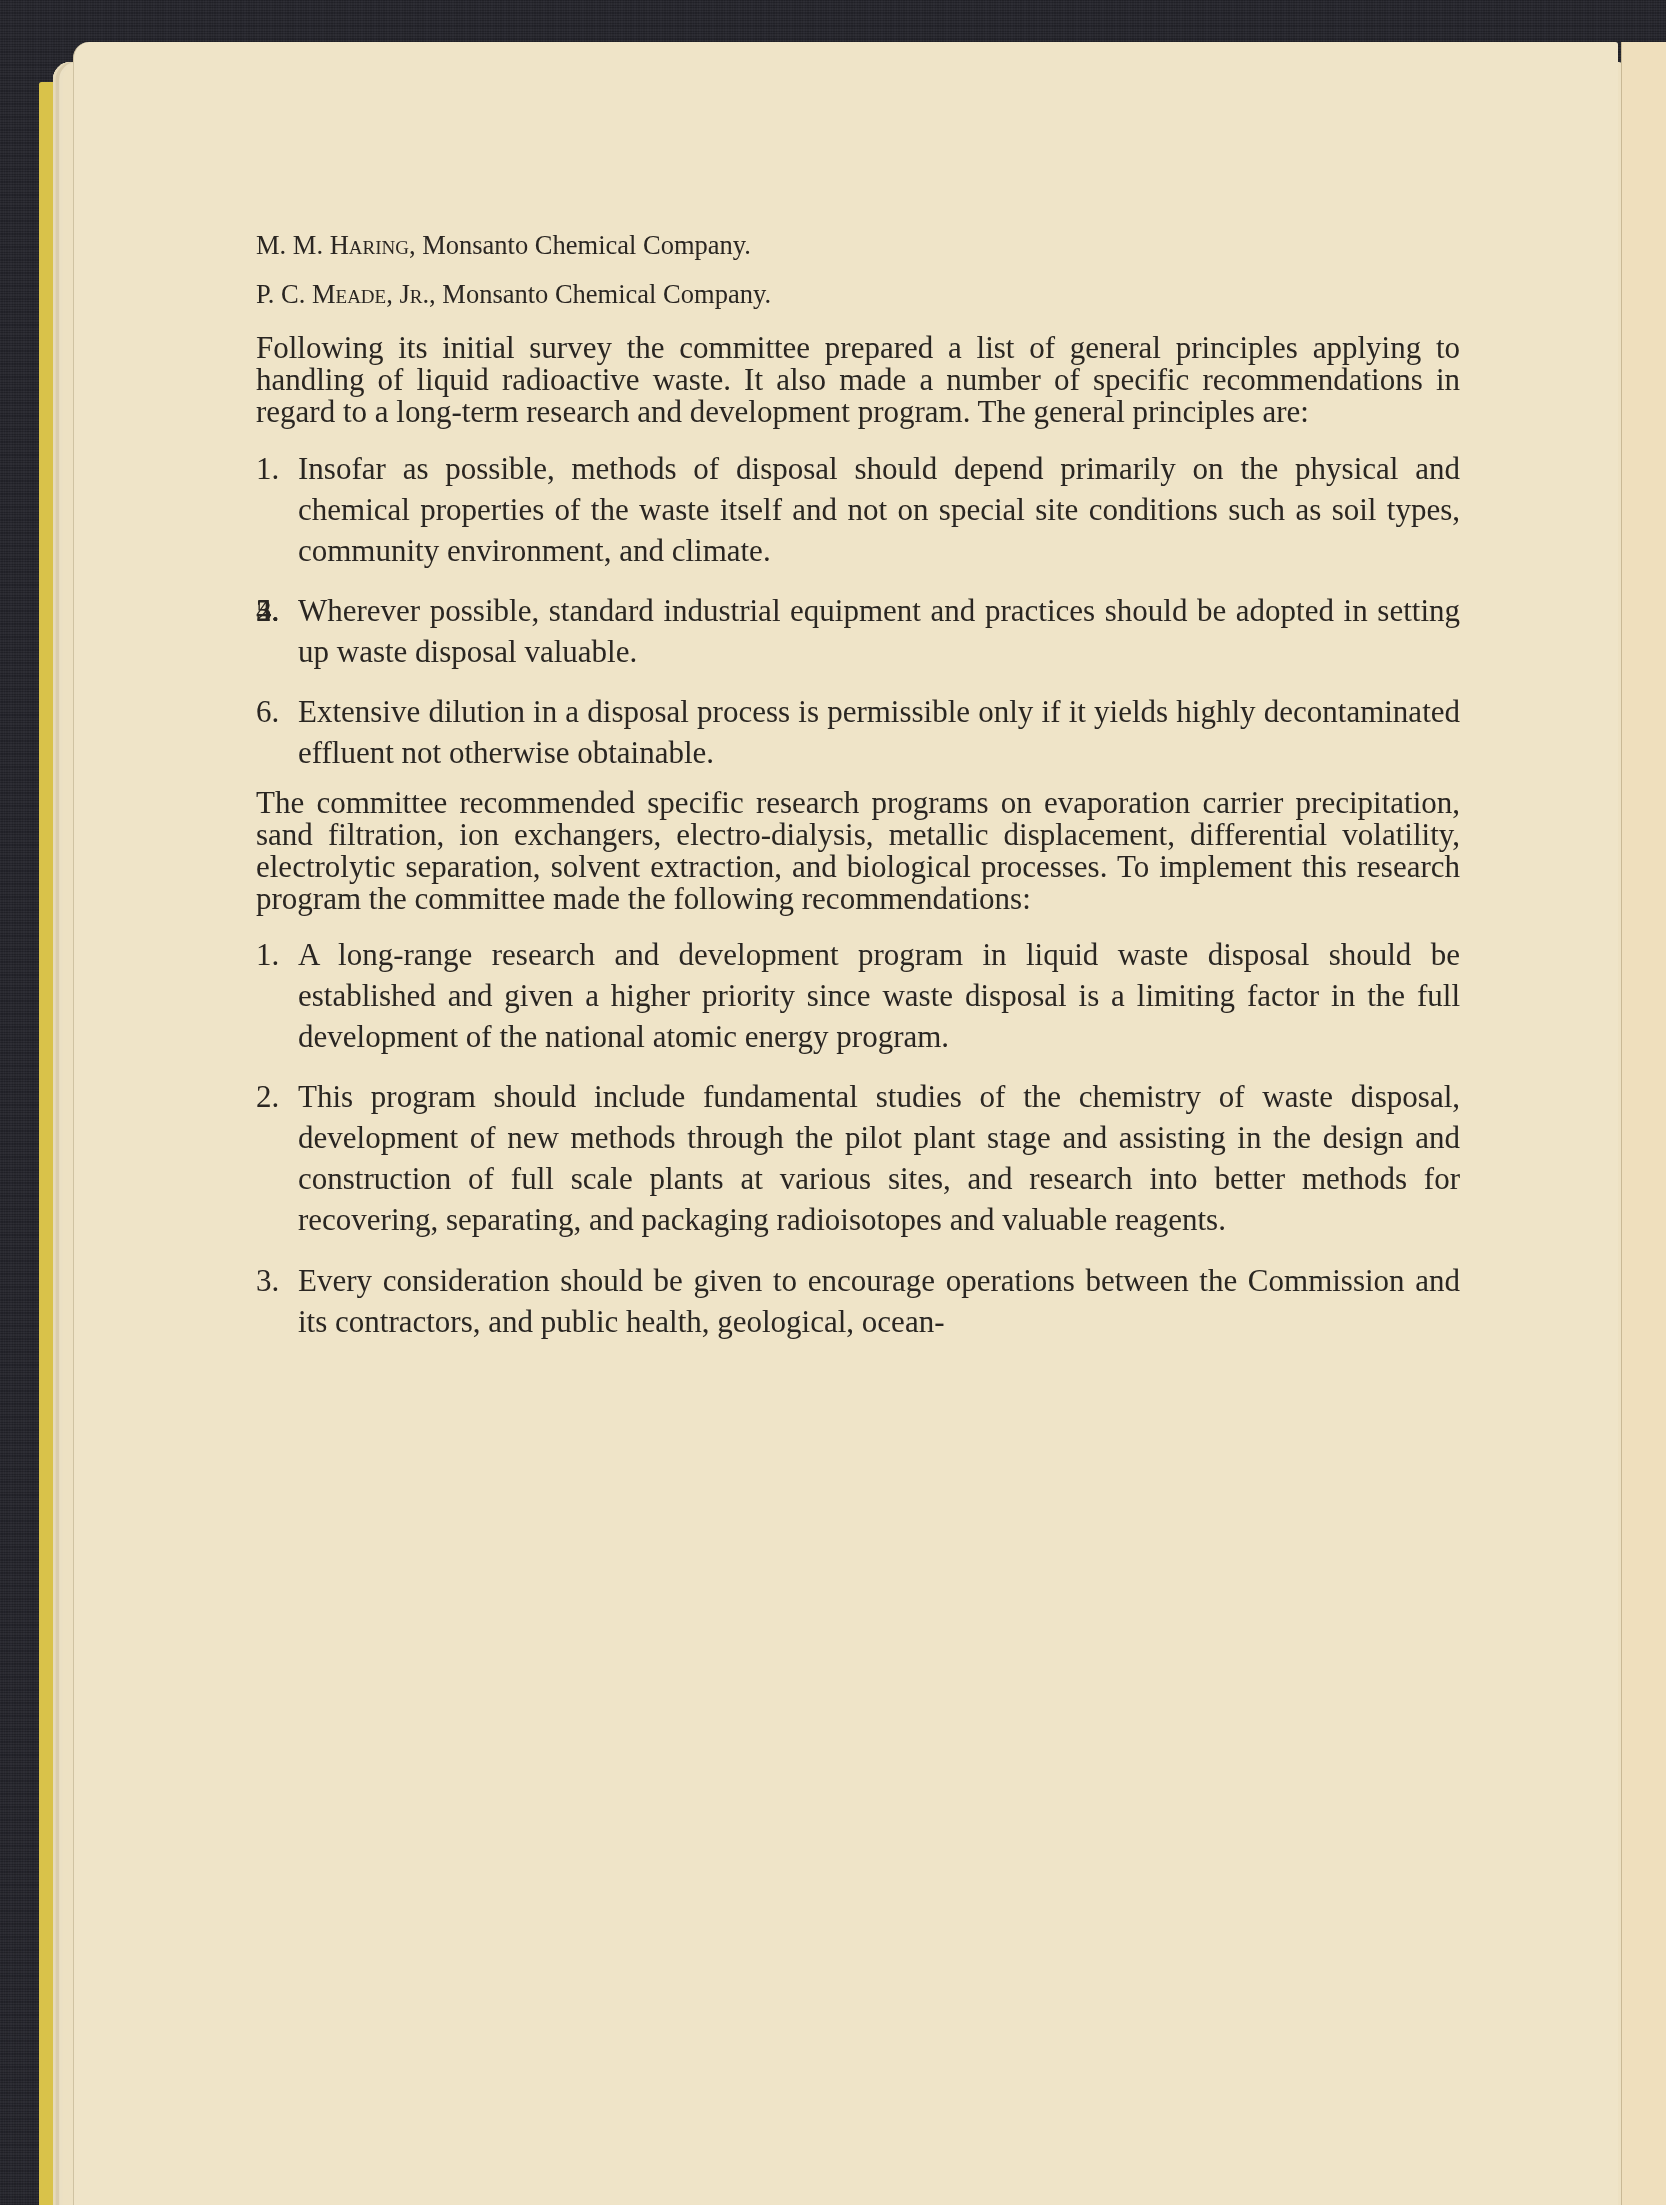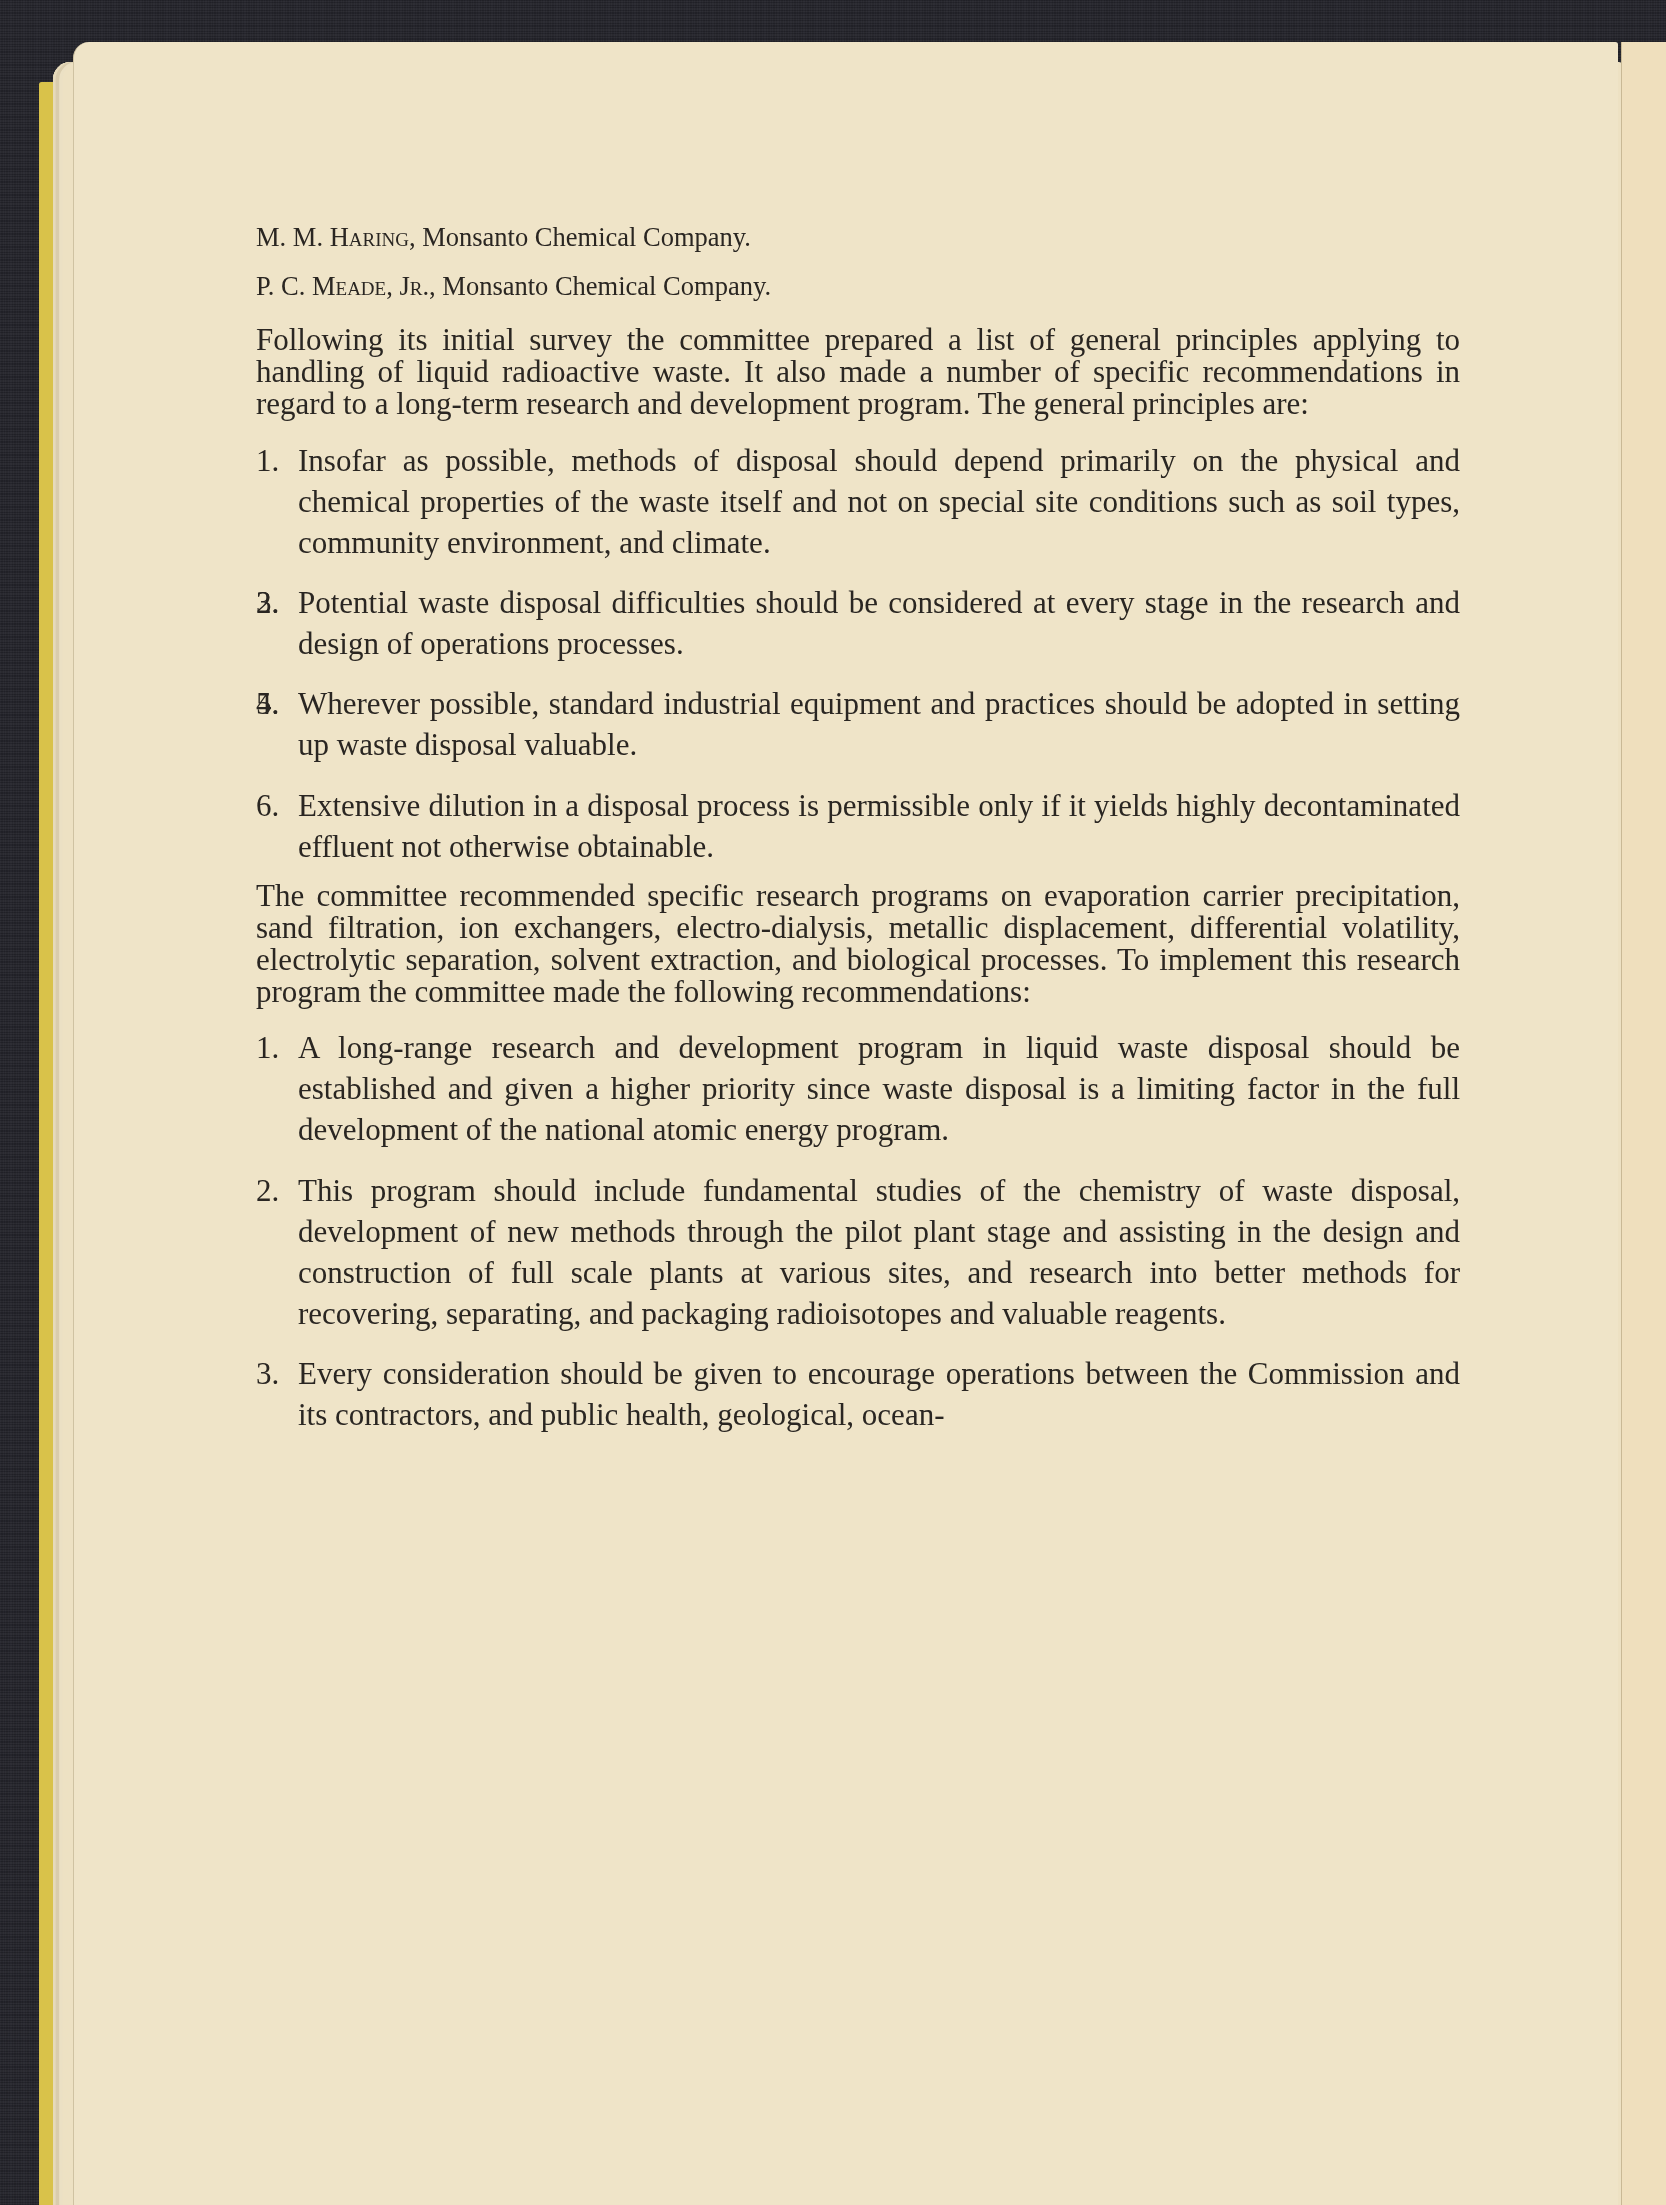--- a/index.html
+++ b/index.html
@@ -24,21 +24,21 @@
     position: absolute; left: 73px; top: 42px; width: 1544px; height: 2510px;
     background: #efe4c8;
     border-radius: 16px 2.6px 2.6px 5.3px;
     border-left: 0.9px solid #cfc2a2;
   }
   .next-page {
     position: absolute; left: 1621px; top: 42px; width: 45px; height: 2514px;
     background: #efdfbd; border-left: 1.3px solid #c9b995;
   }
   .content {
-    position: absolute; left: 256px; top: 213px; width: 1204px;
+    position: absolute; left: 256px; top: 221px; width: 1204px;
     color: #2a2622;
   }
   .content p { margin: 0; }
   .authors { font-size: 26.5px; line-height: 49px; }
   .authors .sc { font-variant: small-caps; }
   .para {
     font-size: 31px; line-height: 32px; text-align: justify; margin-top: 13.2px !important;
   }
   ol.list { list-style: none; margin: 0; padding: 0; }
   ol.list li {
@@ -62,21 +62,21 @@
   <div class="authors">
     <p><span>M. M.</span> <span class="sc">Haring</span><span>, Monsanto Chemical Company.</span></p>
     <p><span>P. C.</span> <span class="sc">Meade, Jr.</span><span>, Monsanto Chemical Company.</span></p>
   </div>
 
   <p class="para">Following its initial survey the committee prepared a list of general principles applying to handling of liquid radioactive waste. It also made a number of specific recommendations in regard to a long-term research and development program. The general principles are:</p>
 
   <ol class="list">
     <li><span class="num">1.</span><span>Insofar as possible, methods of disposal should depend primarily on the physical and chemical properties of the waste itself and not on special site conditions such as soil types, community environment, and climate.</span></li>
     <li><span class="num">2.</span></li>
-    <li><span class="num">3.</span><span>Potential waste disposal difficulties should be considered at every stage in the research and design of operations processes.</span></li>
+    <li><span class="num">3.</span></li>
     <li><span class="num">4.</span></li>
     <li><span class="num">5.</span><span>Wherever possible, standard industrial equipment and practices should be adopted in setting up waste disposal valuable.</span></li>
     <li><span class="num">6.</span><span>Extensive dilution in a disposal process is permissible only if it yields highly decontaminated effluent not otherwise obtainable.</span></li>
   </ol>
 
   <p class="para">The committee recommended specific research programs on evaporation carrier precipitation, sand filtration, ion exchangers, electro-dialysis, metallic displacement, differential volatility, electrolytic separation, solvent extraction, and biological processes. To implement this research program the committee made the following recommendations:</p>
 
   <ol class="list">
     <li><span class="num">1.</span><span>A long-range research and development program in liquid waste disposal should be established and given a higher priority since waste disposal is a limiting factor in the full development of the national atomic energy program.</span></li>
     <li><span class="num">2.</span><span>This program should include fundamental studies of the chemistry of waste disposal, development of new methods through the pilot plant stage and assisting in the design and construction of full scale plants at various sites, and research into better methods for recovering, separating, and packaging radioisotopes and valuable reagents.</span></li>

